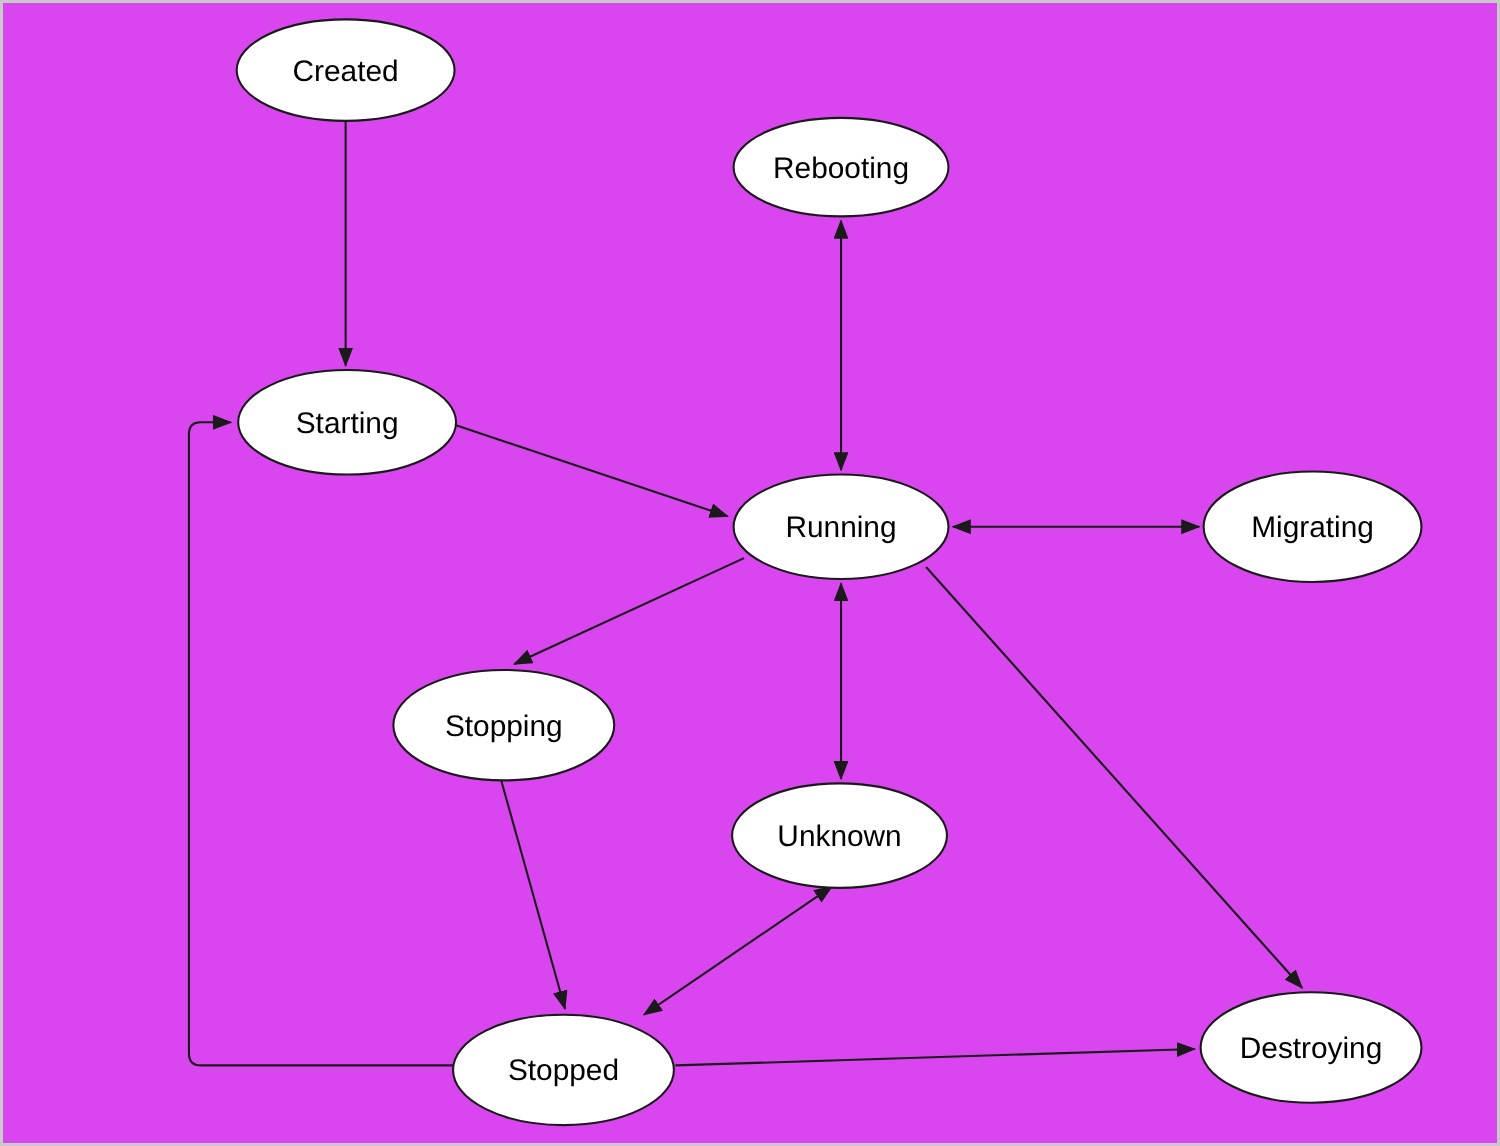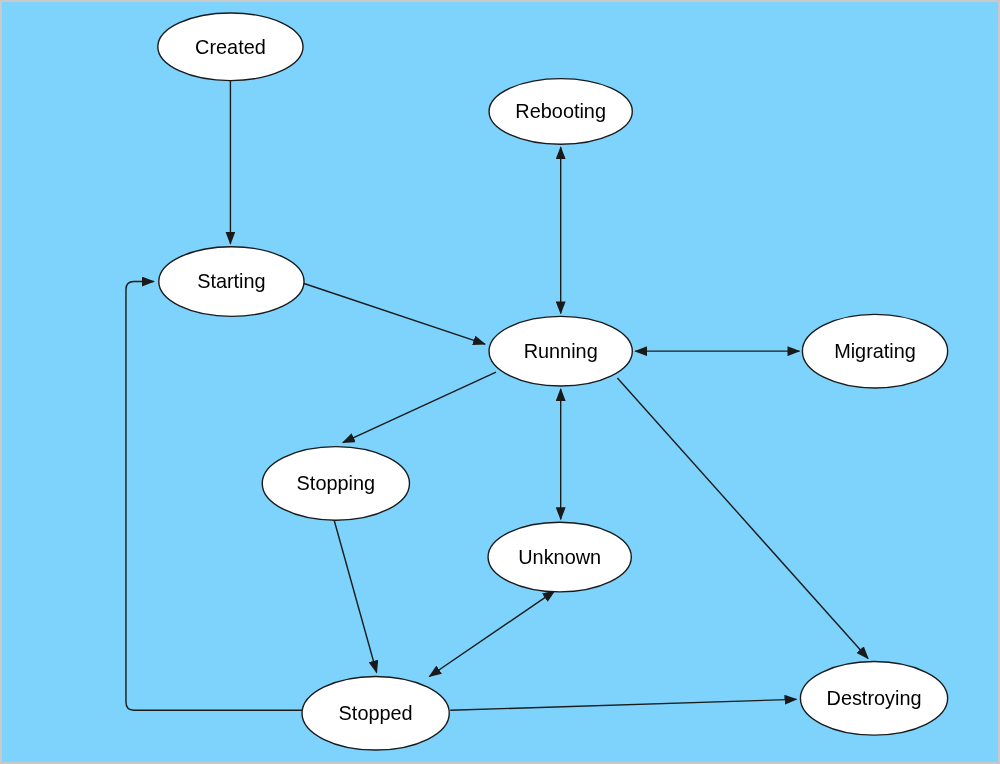--- a/index.html
+++ b/index.html
@@ -6,21 +6,21 @@
     margin: 0;
     padding: 0;
     background: #ffffff;
     font-family: "Liberation Sans", "DejaVu Sans", sans-serif;
   }
   .frame {
     width: 1000px;
     height: 764px;
     box-sizing: border-box;
     border: 2px solid #c9c9c9;
-    background: #7dd3fc;
+    background: #d946ef;
     overflow: hidden;
   }
   svg { display: block; }
   .node-ellipse {
     fill: #ffffff;
     stroke: #1a1a1a;
     stroke-width: 1.4;
   }
   .node-label {
     fill: #000000;

